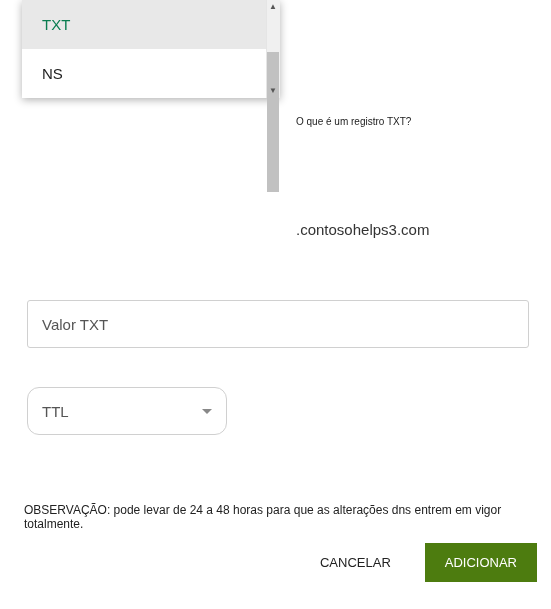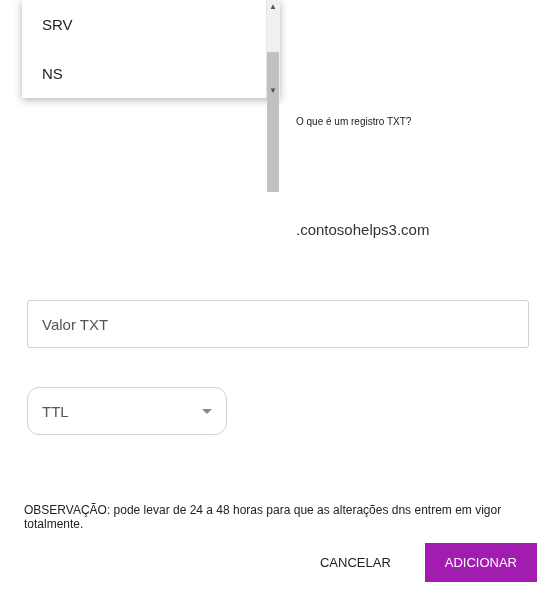--- a/index.html
+++ b/index.html
@@ -142,35 +142,35 @@
     .btn-cancel {
       background: none;
       border: none;
       font-size: 13px;
       color: #222;
       cursor: pointer;
       padding: 10px 6px;
       font-family: inherit;
     }
     .btn-add {
-      background: #a21caf;
+      background: #4d7c0f;
       border: none;
       color: #fff;
       font-size: 13px;
       padding: 12px 20px;
       cursor: pointer;
       font-family: inherit;
     }
   </style>
 </head>
 <body>
 
 <div class="dropdown">
   <div class="dropdown-inner">
-    <div class="dropdown-item">SRV</div>
+    <div class="dropdown-item selected">TXT</div>
     <div class="dropdown-item">NS</div>
     <div class="scrollbar-track">
       <div class="scroll-arrow-up">▲</div>
       <div class="scrollbar-thumb"></div>
       <div class="scroll-arrow-down">▼</div>
     </div>
   </div>
 </div>
 
 <div class="help-link">O que é um registro TXT?</div>

